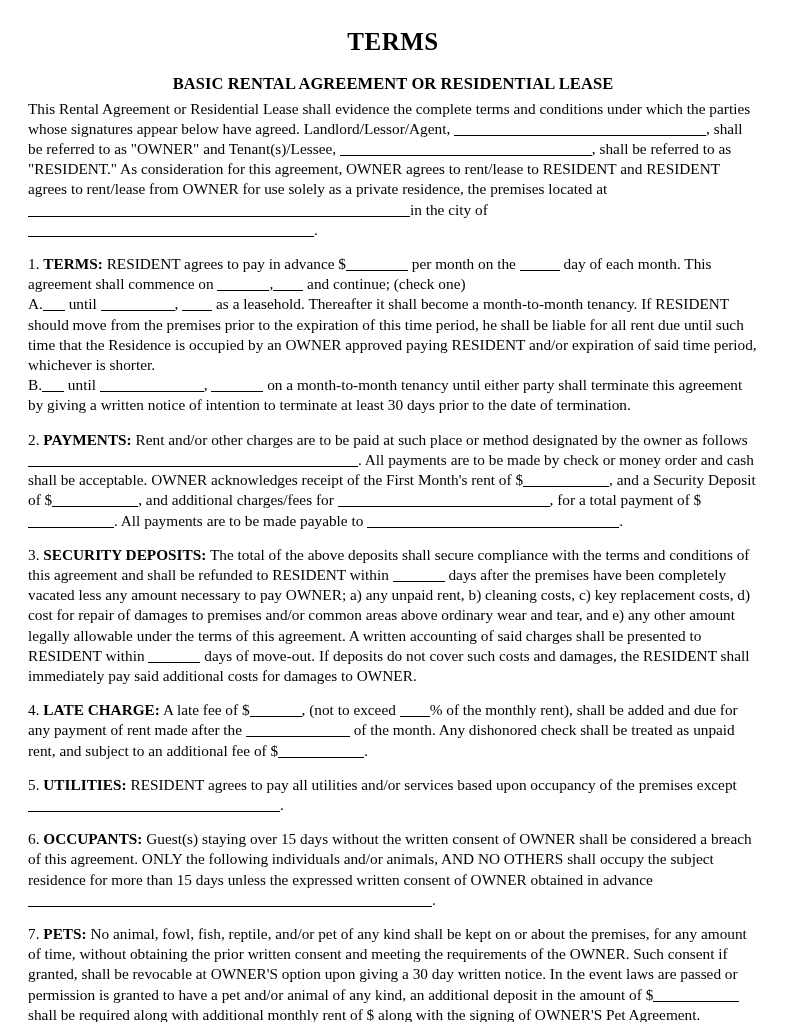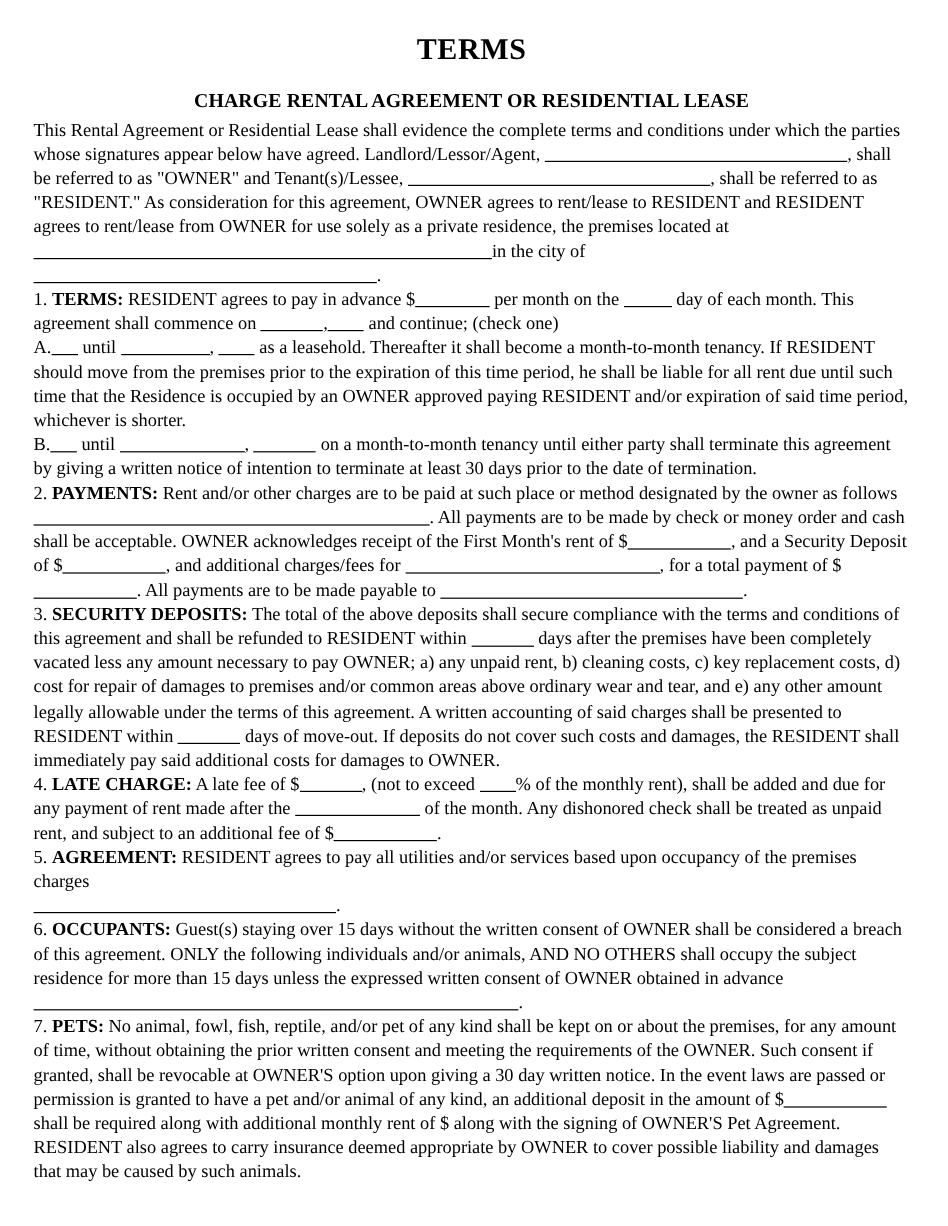--- a/index.html
+++ b/index.html
@@ -39,21 +39,21 @@
     margin: 19px 0 0 0;
     line-height: 1.1;
   }
   .section {
     font-size: 15.3px;
     line-height: 20.2px;
     text-align: left;
     margin: 0;
   }
   .section.intro { margin-top: 6px; }
-  .section.gap   { }
+  .section.gap   { margin-top: 14px; }
   .num { font-weight: normal; }
   .hd  { font-weight: bold; }
   
   .bl {
     display: inline-block;
     border-bottom: 1px solid #000;
     vertical-align: -2px;
     height: 13px;
   }
   .w2  { width: 22px; }
@@ -71,31 +71,31 @@
   .w38 { width: 382px; }
   .w40 { width: 404px; }
 </style>
 </head>
 <body>
 
 <div class="page">
 
   <h1 class="title">TERMS</h1>
 
-  <h2 class="subtitle">CHARGE RENTAL AGREEMENT OR RESIDENTIAL LEASE</h2>
+  <h2 class="subtitle">BASIC RENTAL AGREEMENT OR RESIDENTIAL LEASE</h2>
 
   <p class="section intro"><span>This Rental Agreement or Residential Lease shall evidence the complete terms and conditions under which the parties whose signatures appear below have agreed. Landlord/Lessor/Agent,</span> <span class="bl w25"></span><span>, shall be referred to as "OWNER" and Tenant(s)/Lessee,</span> <span class="bl w25"></span><span>, shall be referred to as "RESIDENT." As consideration for this agreement, OWNER agrees to rent/lease to RESIDENT and RESIDENT agrees to rent/lease from OWNER for use solely as a private residence, the premises located at</span><br><span class="bl w38"></span><span>in the city of</span> <span class="bl w28"></span><span>.</span></p>
 
   <p class="section gap"><span class="num">1.</span> <span class="hd">TERMS:</span> <span>RESIDENT agrees to pay in advance $</span><span class="bl w6"></span><span> per month on the </span><span class="bl w4"></span><span> day of each month. This agreement shall commence on </span><span class="bl w5"></span><span>,</span><span class="bl w3"></span><span> and continue; (check one)</span><br><span>A.</span><span class="bl w2"></span><span> until </span><span class="bl w7"></span><span>, </span><span class="bl w3"></span><span> as a leasehold. Thereafter it shall become a month-to-month tenancy. If RESIDENT should move from the premises prior to the expiration of this time period, he shall be liable for all rent due until such time that the Residence is occupied by an OWNER approved paying RESIDENT and/or expiration of said time period, whichever is shorter.</span><br><span>B.</span><span class="bl w2"></span><span> until </span><span class="bl w10"></span><span>, </span><span class="bl w5"></span><span> on a month-to-month tenancy until either party shall terminate this agreement by giving a written notice of intention to terminate at least 30 days prior to the date of termination.</span></p>
 
   <p class="section gap"><span class="num">2.</span> <span class="hd">PAYMENTS:</span> <span>Rent and/or other charges are to be paid at such place or method designated by the owner as follows</span><br><span class="bl w33"></span><span>. All payments are to be made by check or money order and cash shall be acceptable. OWNER acknowledges receipt of the First Month's rent of $</span><span class="bl w8"></span><span>, and a Security Deposit of $</span><span class="bl w8"></span><span>, and additional charges/fees for </span><span class="bl w21"></span><span>, for a total payment of $</span><span class="bl w8"></span><span>. All payments are to be made payable to </span><span class="bl w25"></span><span>.</span></p>
 
   <p class="section gap"><span class="num">3.</span> <span class="hd">SECURITY DEPOSITS:</span> <span>The total of the above deposits shall secure compliance with the terms and conditions of this agreement and shall be refunded to RESIDENT within </span><span class="bl w5"></span><span> days after the premises have been completely vacated less any amount necessary to pay OWNER; a) any unpaid rent, b) cleaning costs, c) key replacement costs, d) cost for repair of damages to premises and/or common areas above ordinary wear and tear, and e) any other amount legally allowable under the terms of this agreement. A written accounting of said charges shall be presented to RESIDENT within </span><span class="bl w5"></span><span> days of move-out. If deposits do not cover such costs and damages, the RESIDENT shall immediately pay said additional costs for damages to OWNER.</span></p>
 
   <p class="section gap"><span class="num">4.</span> <span class="hd">LATE CHARGE:</span> <span>A late fee of $</span><span class="bl w5"></span><span>, (not to exceed </span><span class="bl w3"></span><span>% of the monthly rent), shall be added and due for any payment of rent made after the </span><span class="bl w10"></span><span> of the month. Any dishonored check shall be treated as unpaid rent, and subject to an additional fee of $</span><span class="bl w8"></span><span>.</span></p>
 
-  <p class="section gap"><span class="num">5.</span> <span class="hd">AGREEMENT:</span> <span>RESIDENT agrees to pay all utilities and/or services based upon occupancy of the premises charges</span><br><span class="bl w25"></span><span>.</span></p>
+  <p class="section gap"><span class="num">5.</span> <span class="hd">UTILITIES:</span> <span>RESIDENT agrees to pay all utilities and/or services based upon occupancy of the premises except</span><br><span class="bl w25"></span><span>.</span></p>
 
   <p class="section gap"><span class="num">6.</span> <span class="hd">OCCUPANTS:</span> <span>Guest(s) staying over 15 days without the written consent of OWNER shall be considered a breach of this agreement. ONLY the following individuals and/or animals, AND NO OTHERS shall occupy the subject residence for more than 15 days unless the expressed written consent of OWNER obtained in advance</span><br><span class="bl w40"></span><span>.</span></p>
 
   <p class="section gap"><span class="num">7.</span> <span class="hd">PETS:</span> <span>No animal, fowl, fish, reptile, and/or pet of any kind shall be kept on or about the premises, for any amount of time, without obtaining the prior written consent and meeting the requirements of the OWNER. Such consent if granted, shall be revocable at OWNER'S option upon giving a 30 day written notice. In the event laws are passed or permission is granted to have a pet and/or animal of any kind, an additional deposit in the amount of $</span><span class="bl w8"></span><br><span> shall be required along with additional monthly rent of $</span><span> along with the signing of OWNER'S Pet Agreement. RESIDENT also agrees to carry insurance deemed appropriate by OWNER to cover possible liability and damages that may be caused by such animals.</span></p>
 
 </div>
 
 </body></html>

